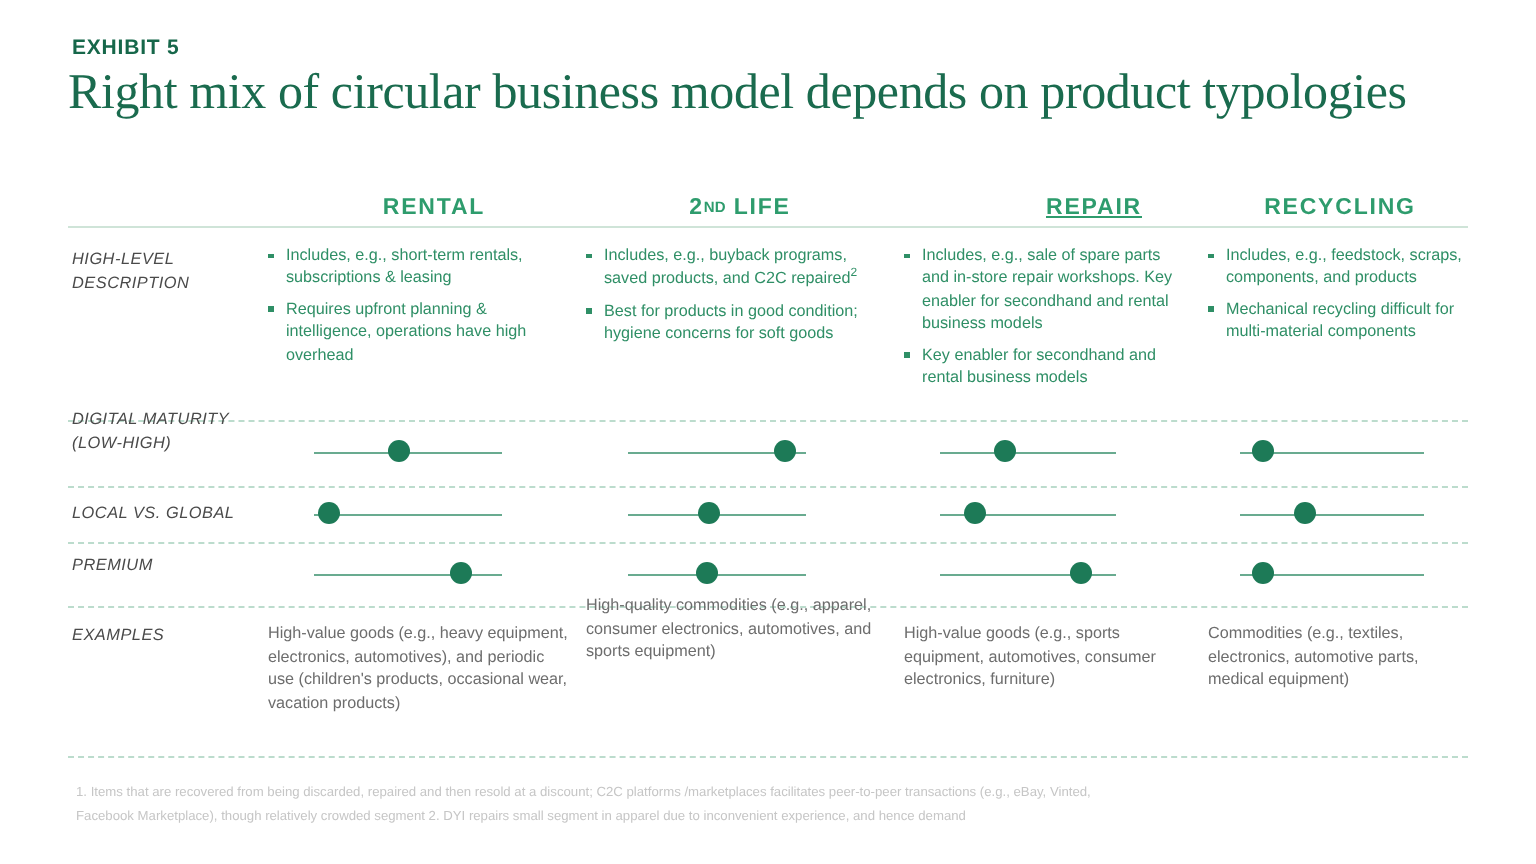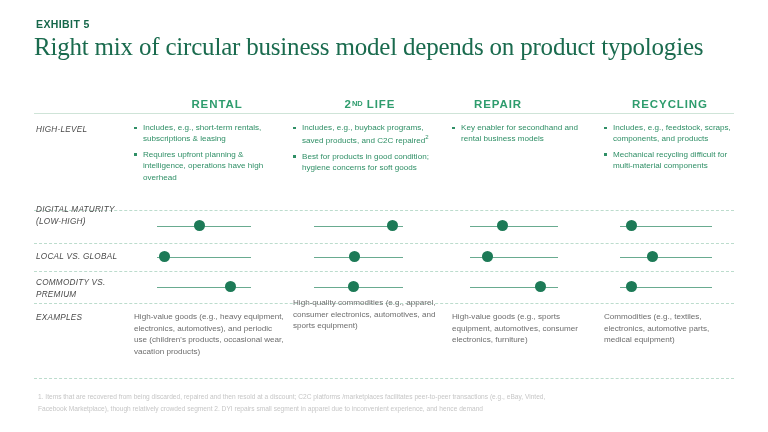--- a/index.html
+++ b/index.html
@@ -82,50 +82,51 @@
 
   <div class="rowline solid" style="left:34px;top:113px;"></div>
   <div class="rowline" style="left:34px;top:210px;"></div>
   <div class="rowline" style="left:34px;top:243px;"></div>
   <div class="rowline" style="left:34px;top:271px;"></div>
   <div class="rowline" style="left:34px;top:303px;"></div>
   <div class="rowline" style="left:34px;top:378px;"></div>
 
   <div class="colhead" style="left:157px;width:120px;">RENTAL</div>
   <div class="colhead" style="left:310px;width:120px;"><span>2</span><sup>ND</sup><span> LIFE</span></div>
-  <div class="colhead" style="left:433px;width:130px;">REPAIR</div>
+  <div class="colhead" style="left:482px;width:130px;text-decoration:underline;">REPAIR</div>
   <div class="colhead" style="left:605px;width:130px;text-align:center;">RECYCLING</div>
 
   <div class="rowlabel" style="top:124px;">
     <div>HIGH-LEVEL</div>
+    <div>DESCRIPTION</div>
   </div>
   <div class="rowlabel" style="top:204px;">
     <div>DIGITAL MATURITY</div>
     <div>(LOW-HIGH)</div>
   </div>
   <div class="rowlabel" style="top:251px;">
     <div>LOCAL VS. GLOBAL</div>
   </div>
   <div class="rowlabel" style="top:277px;">
-    <div>COMMODITY VS.</div>
     <div>PREMIUM</div>
   </div>
   <div class="rowlabel" style="top:312px;">
     <div>EXAMPLES</div>
   </div>
 
   <div class="bulletcol" style="left:134px;top:122px;width:148px;">
     <div class="bullet">Includes, e.g., short-term rentals, subscriptions &amp; leasing</div>
     <div class="bullet">Requires upfront planning &amp; intelligence, operations have high overhead</div>
   </div>
   <div class="bulletcol" style="left:293px;top:122px;width:148px;">
     <div class="bullet"><span>Includes, e.g., buyback programs, saved products, and C2C repaired</span><sup>2</sup></div>
     <div class="bullet">Best for products in good condition; hygiene concerns for soft goods</div>
   </div>
   <div class="bulletcol" style="left:452px;top:122px;width:140px;">
+    <div class="bullet">Includes, e.g., sale of spare parts and in-store repair workshops. Key enabler for secondhand and rental business models</div>
     <div class="bullet">Key enabler for secondhand and rental business models</div>
   </div>
   <div class="bulletcol" style="left:604px;top:122px;width:135px;">
     <div class="bullet">Includes, e.g., feedstock, scraps, components, and products</div>
     <div class="bullet">Mechanical recycling difficult for multi-material components</div>
   </div>
 
   <div class="slider" style="left:157px;top:220px;width:94px;">
     <div class="track"></div>
     <div class="dot" style="left: 45%;"></div>

